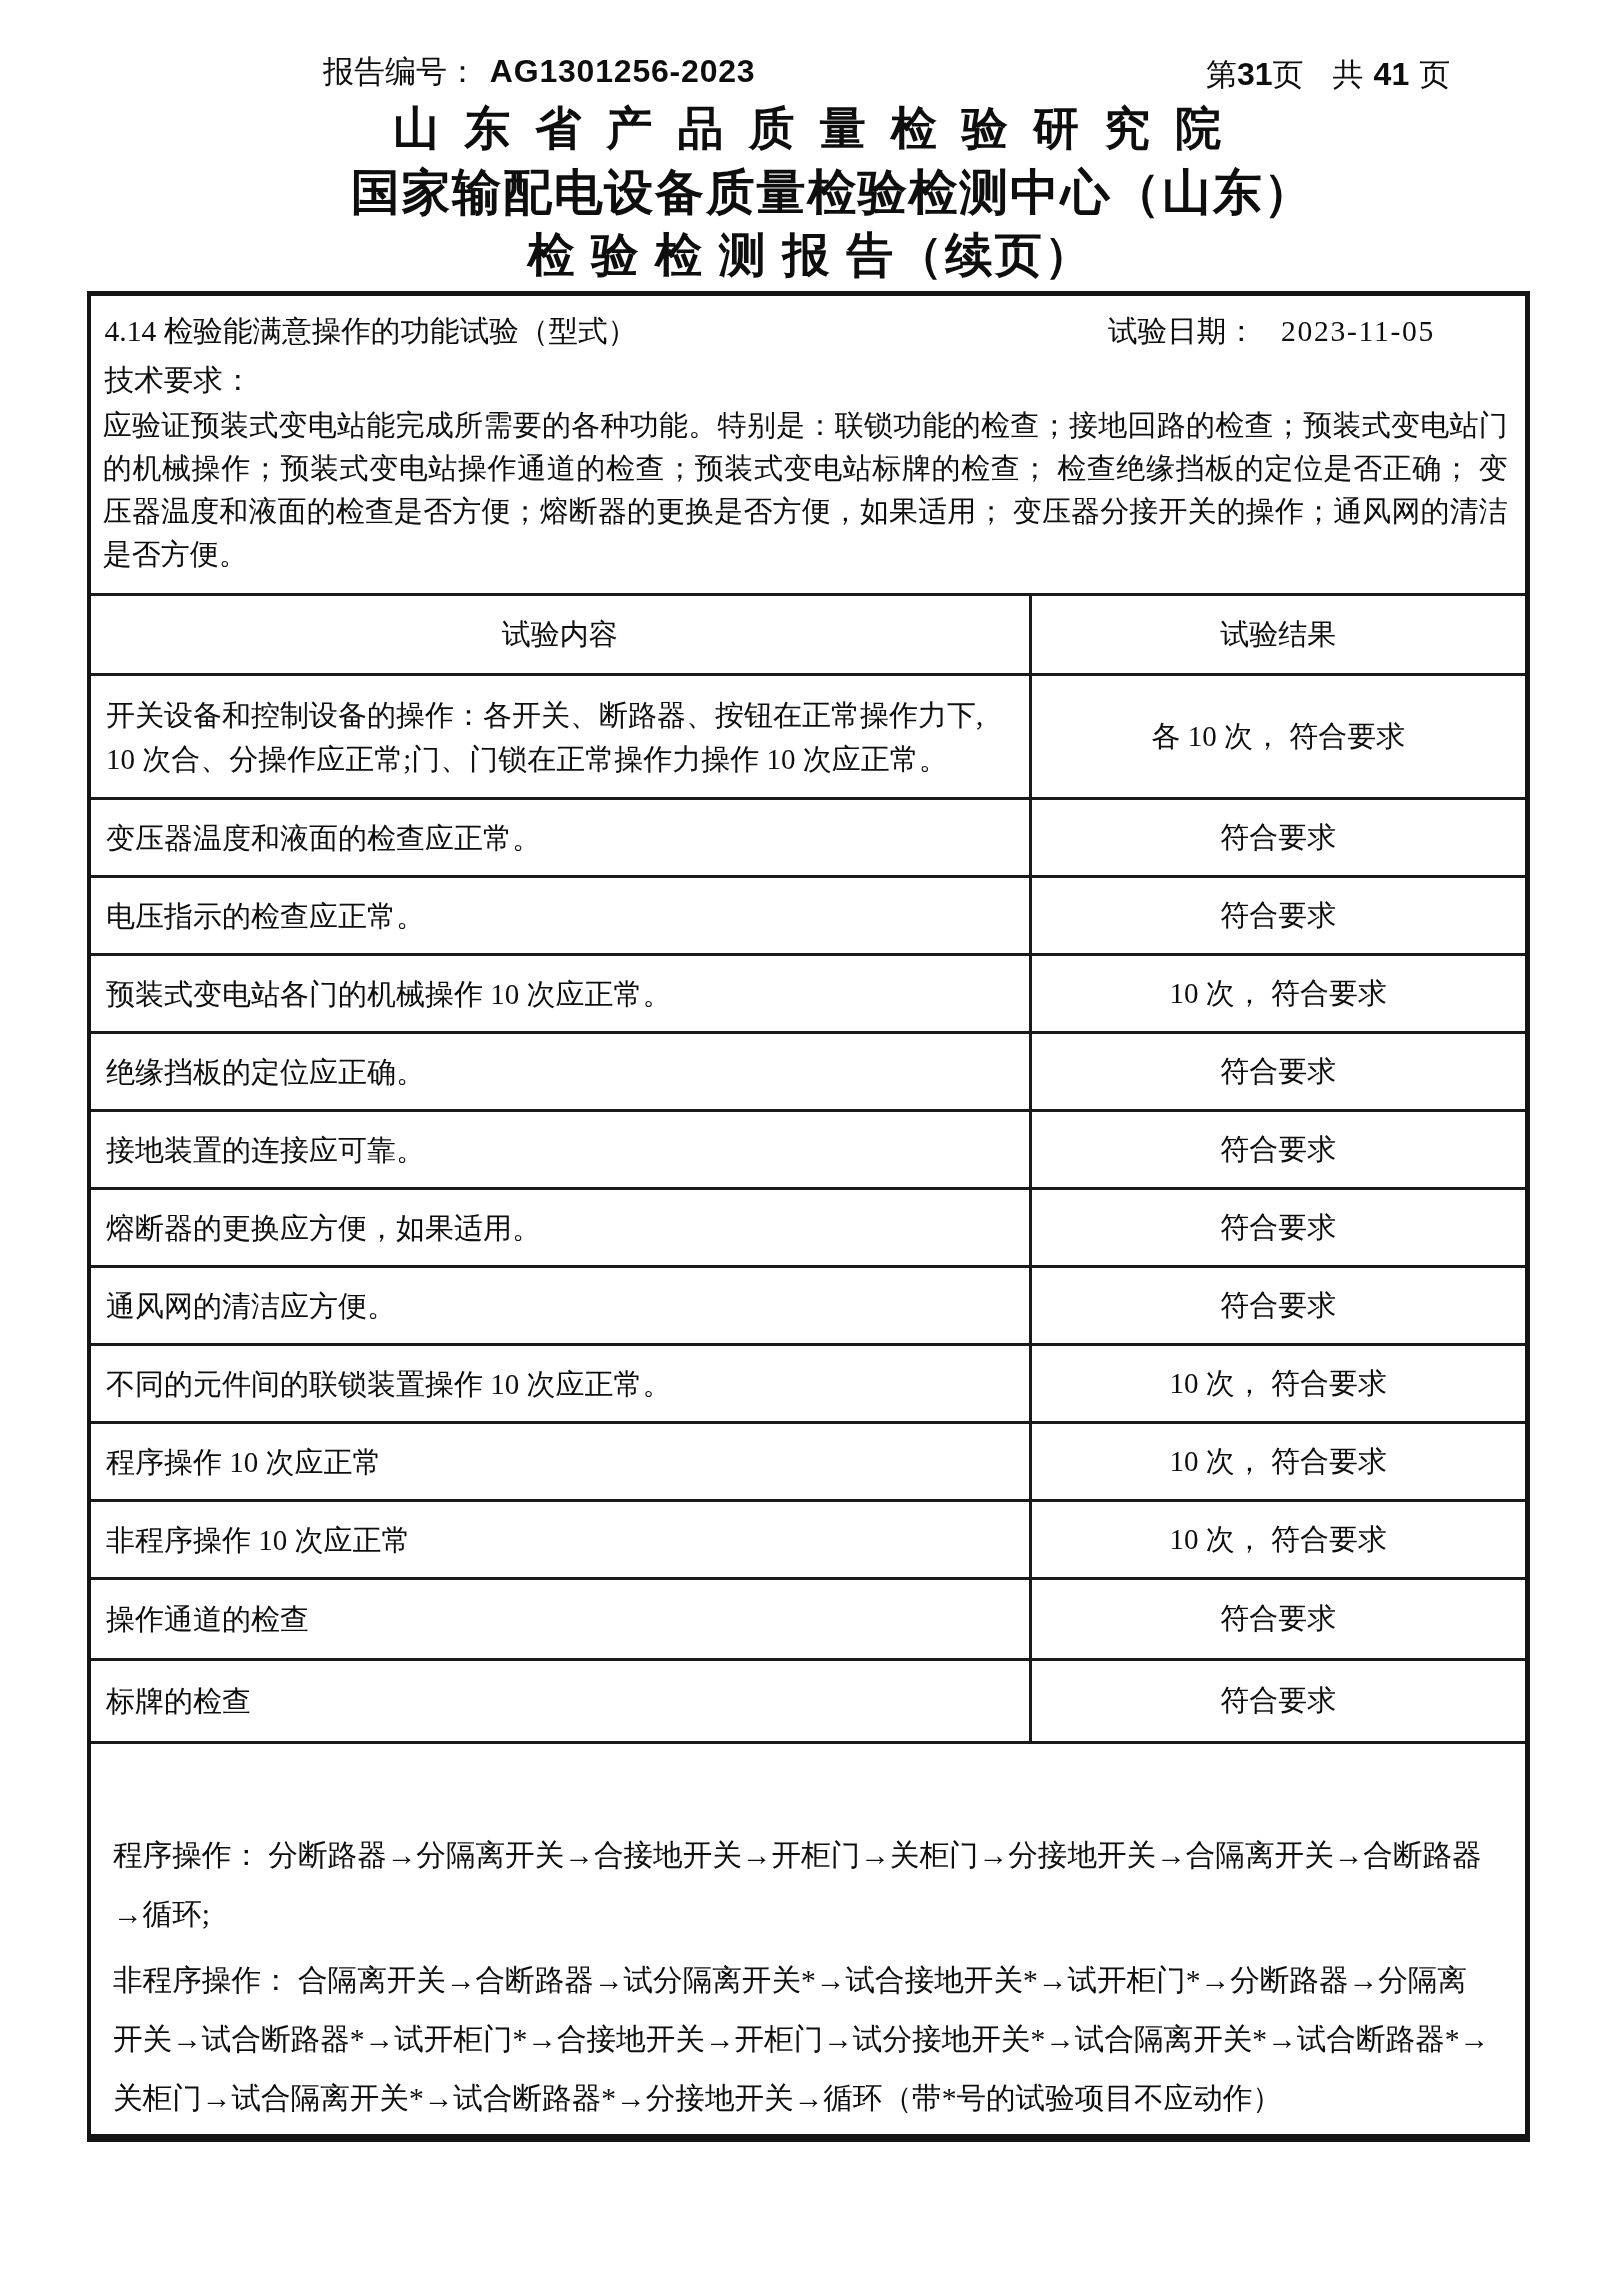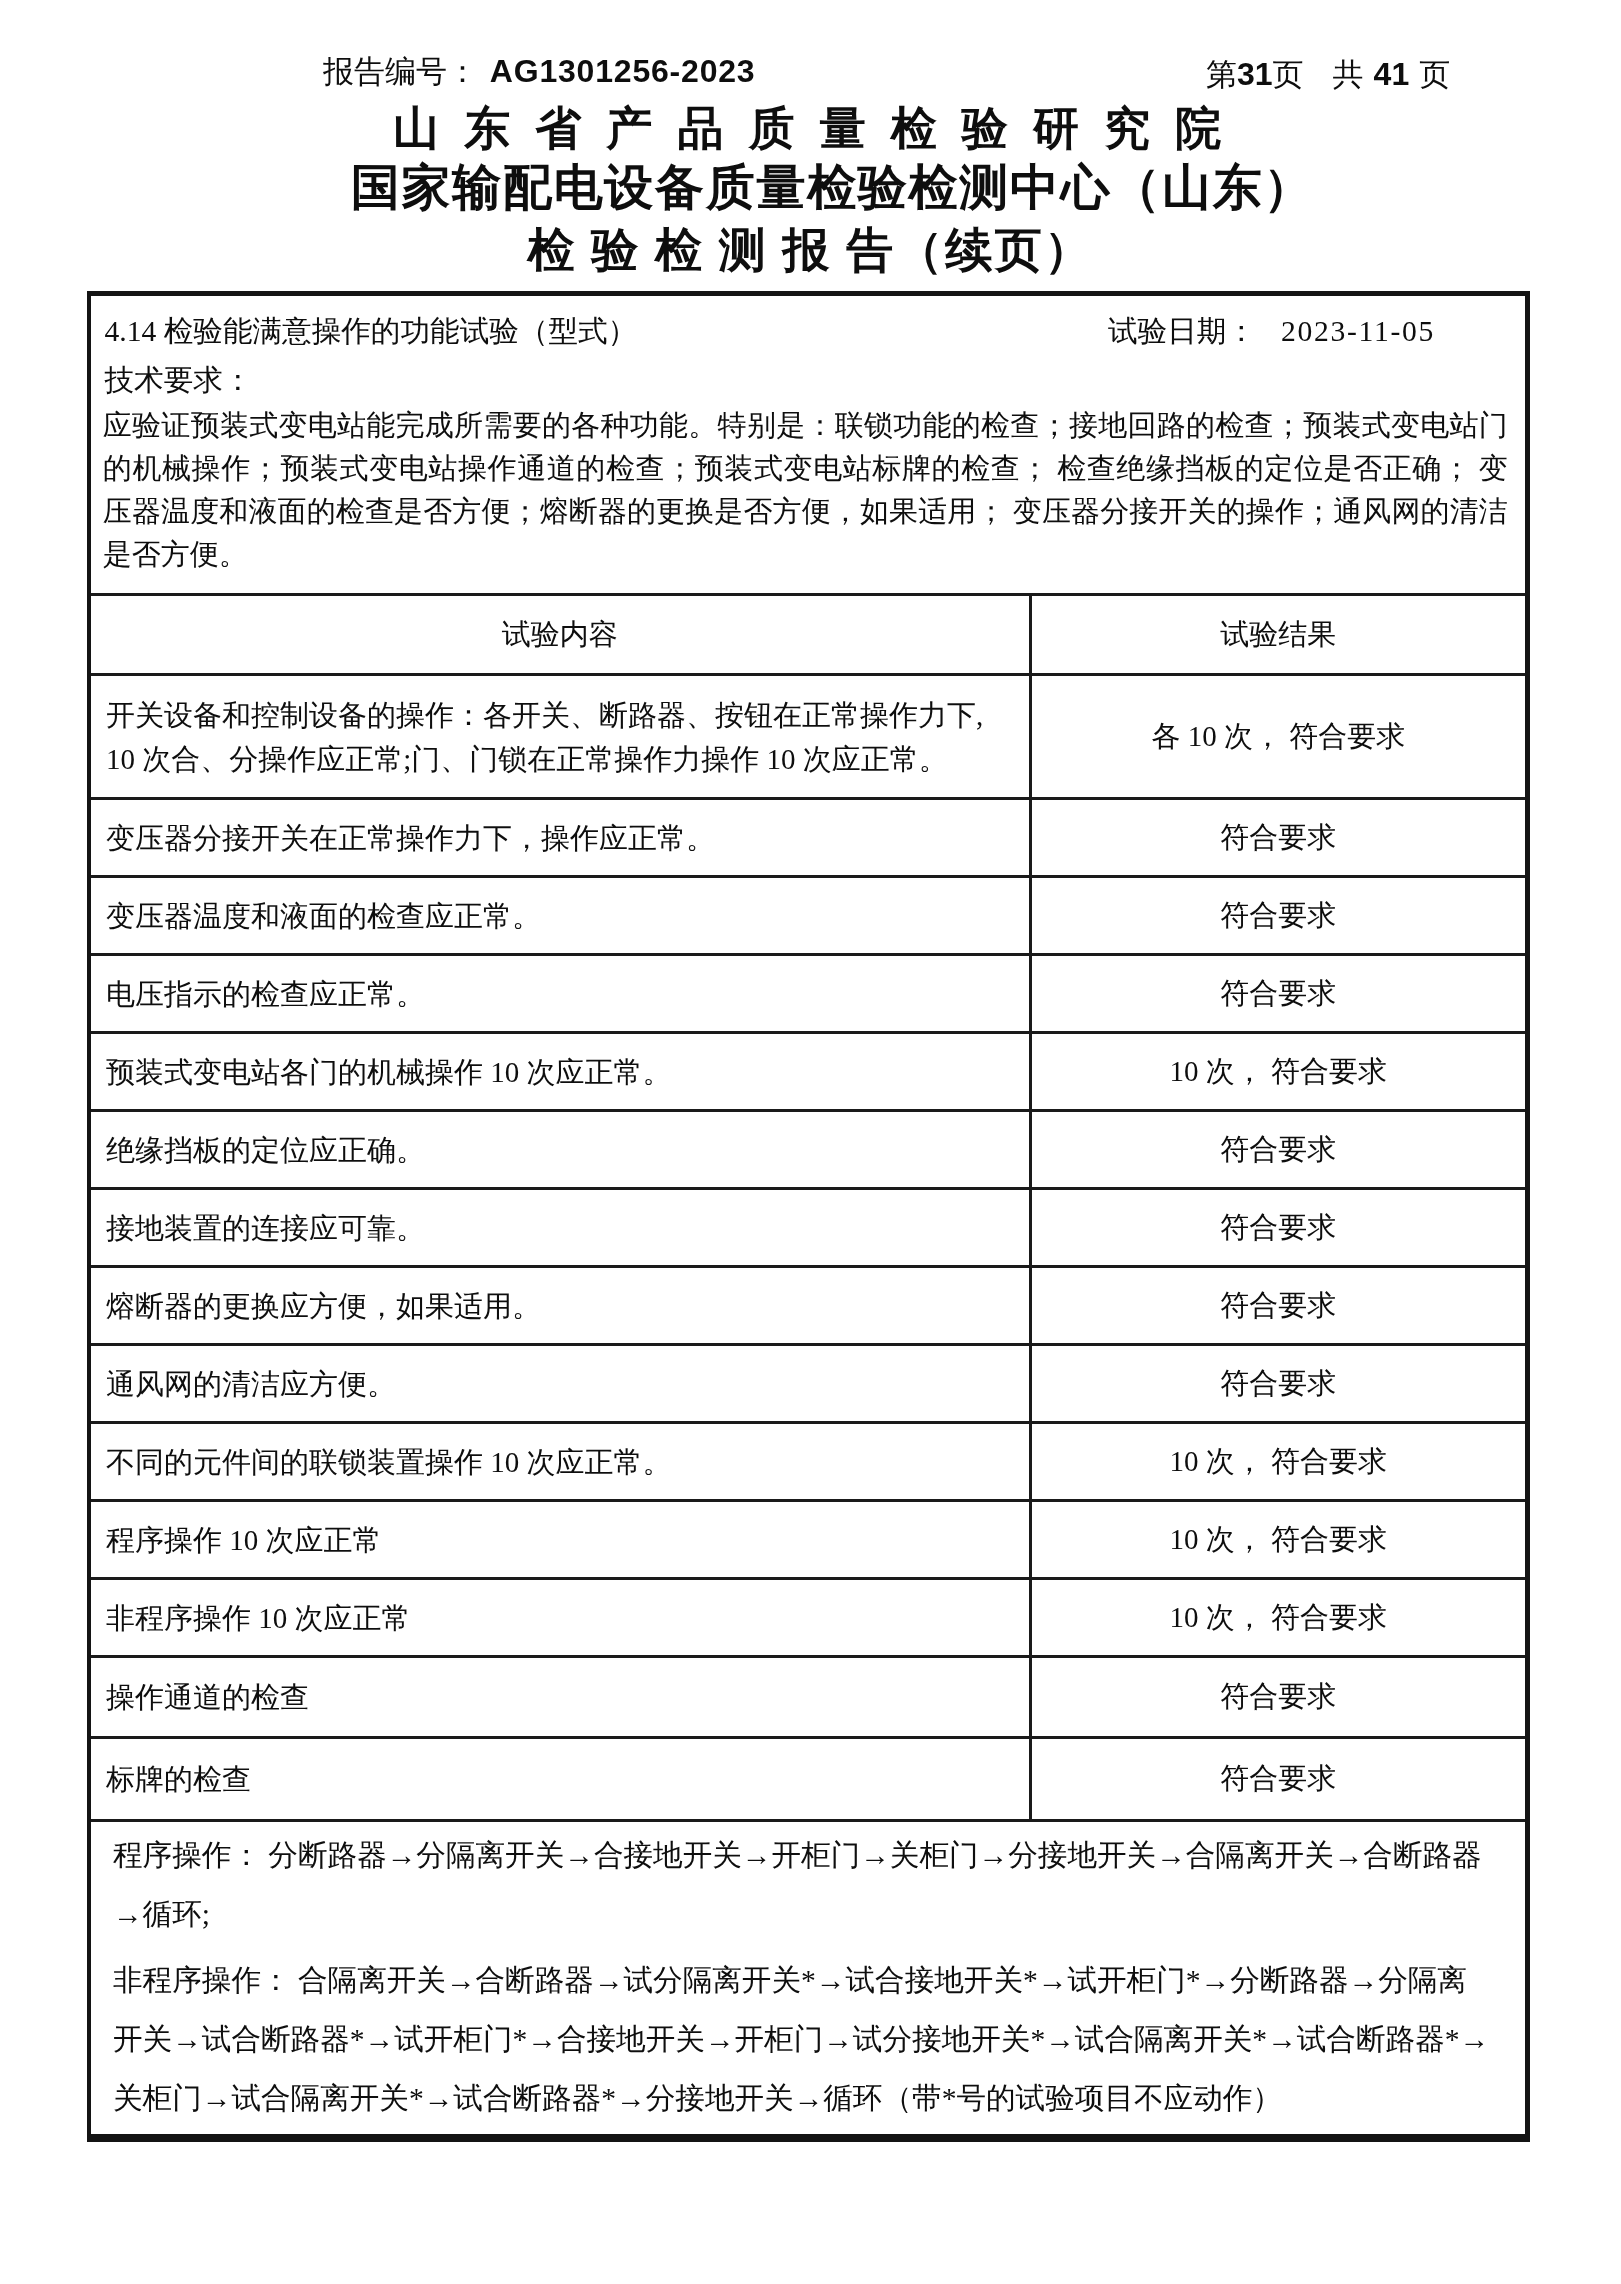--- a/index.html
+++ b/index.html
@@ -14,21 +14,21 @@
   
   .report-line{position:absolute;top:51px;left:323px;font-size:31px;white-space:nowrap;}
   .report-no{font-family:"Liberation Sans","DejaVu Sans",sans-serif;font-weight:700;font-size:32px;margin-left:11.8px;letter-spacing:0.8px;}
   .page-info{position:absolute;top:54px;left:1206px;font-size:31px;white-space:nowrap;}
   .page-num{font-family:"Liberation Sans","DejaVu Sans",sans-serif;font-weight:700;font-size:32px;}
   .pi-gap{display:inline-block;width:29px;}
   .pi-sp{display:inline-block;width:10px;}
   
   .titles{position:absolute;top:101px;left:0;width:100%;text-align:center;font-weight:700;}
   .title-1{font-size:46px;letter-spacing:6.8px;line-height:56px;}
-  .title-2{font-size:49px;letter-spacing:1.7px;line-height:61px;padding-left:44px;}
+  .title-2{font-size:49px;letter-spacing:1.7px;line-height:61px;margin-top:5px;padding-left:44px;}
   .title-3{font-size:47px;letter-spacing:2.5px;line-height:59px;margin-top:3.4px;}
   
   .box{
     position:absolute;left:87px;top:291px;
     width:1443px;height:1851px;
     box-sizing:border-box;
     border:4.2px solid #141414;
     border-top-width:5px;border-right-width:5px;border-bottom-width:8.4px;
   }
   .clause-head{position:absolute;top:15px;left:13.5px;font-size:29.6px;white-space:nowrap;}
@@ -102,24 +102,20 @@
           <th>试验内容</th>
           <th>试验结果</th>
         </tr>
       </thead>
       <tbody>
         <tr>
           <td class="cell-content">开关设备和控制设备的操作：各开关、断路器、按钮在正常操作力下, 10 次合、分操作应正常;门、门锁在正常操作力操作 10 次应正常。</td>
           <td class="cell-result">各 10 次， 符合要求</td>
         </tr>
         <tr>
-          <td class="cell-content">变压器分接开关在正常操作力下，操作应正常。</td>
-          <td class="cell-result">符合要求</td>
-        </tr>
-        <tr>
           <td class="cell-content">变压器温度和液面的检查应正常。</td>
           <td class="cell-result">符合要求</td>
         </tr>
         <tr>
           <td class="cell-content">电压指示的检查应正常。</td>
           <td class="cell-result">符合要求</td>
         </tr>
         <tr>
           <td class="cell-content">预装式变电站各门的机械操作 10 次应正常。</td>
           <td class="cell-result">10 次， 符合要求</td>

